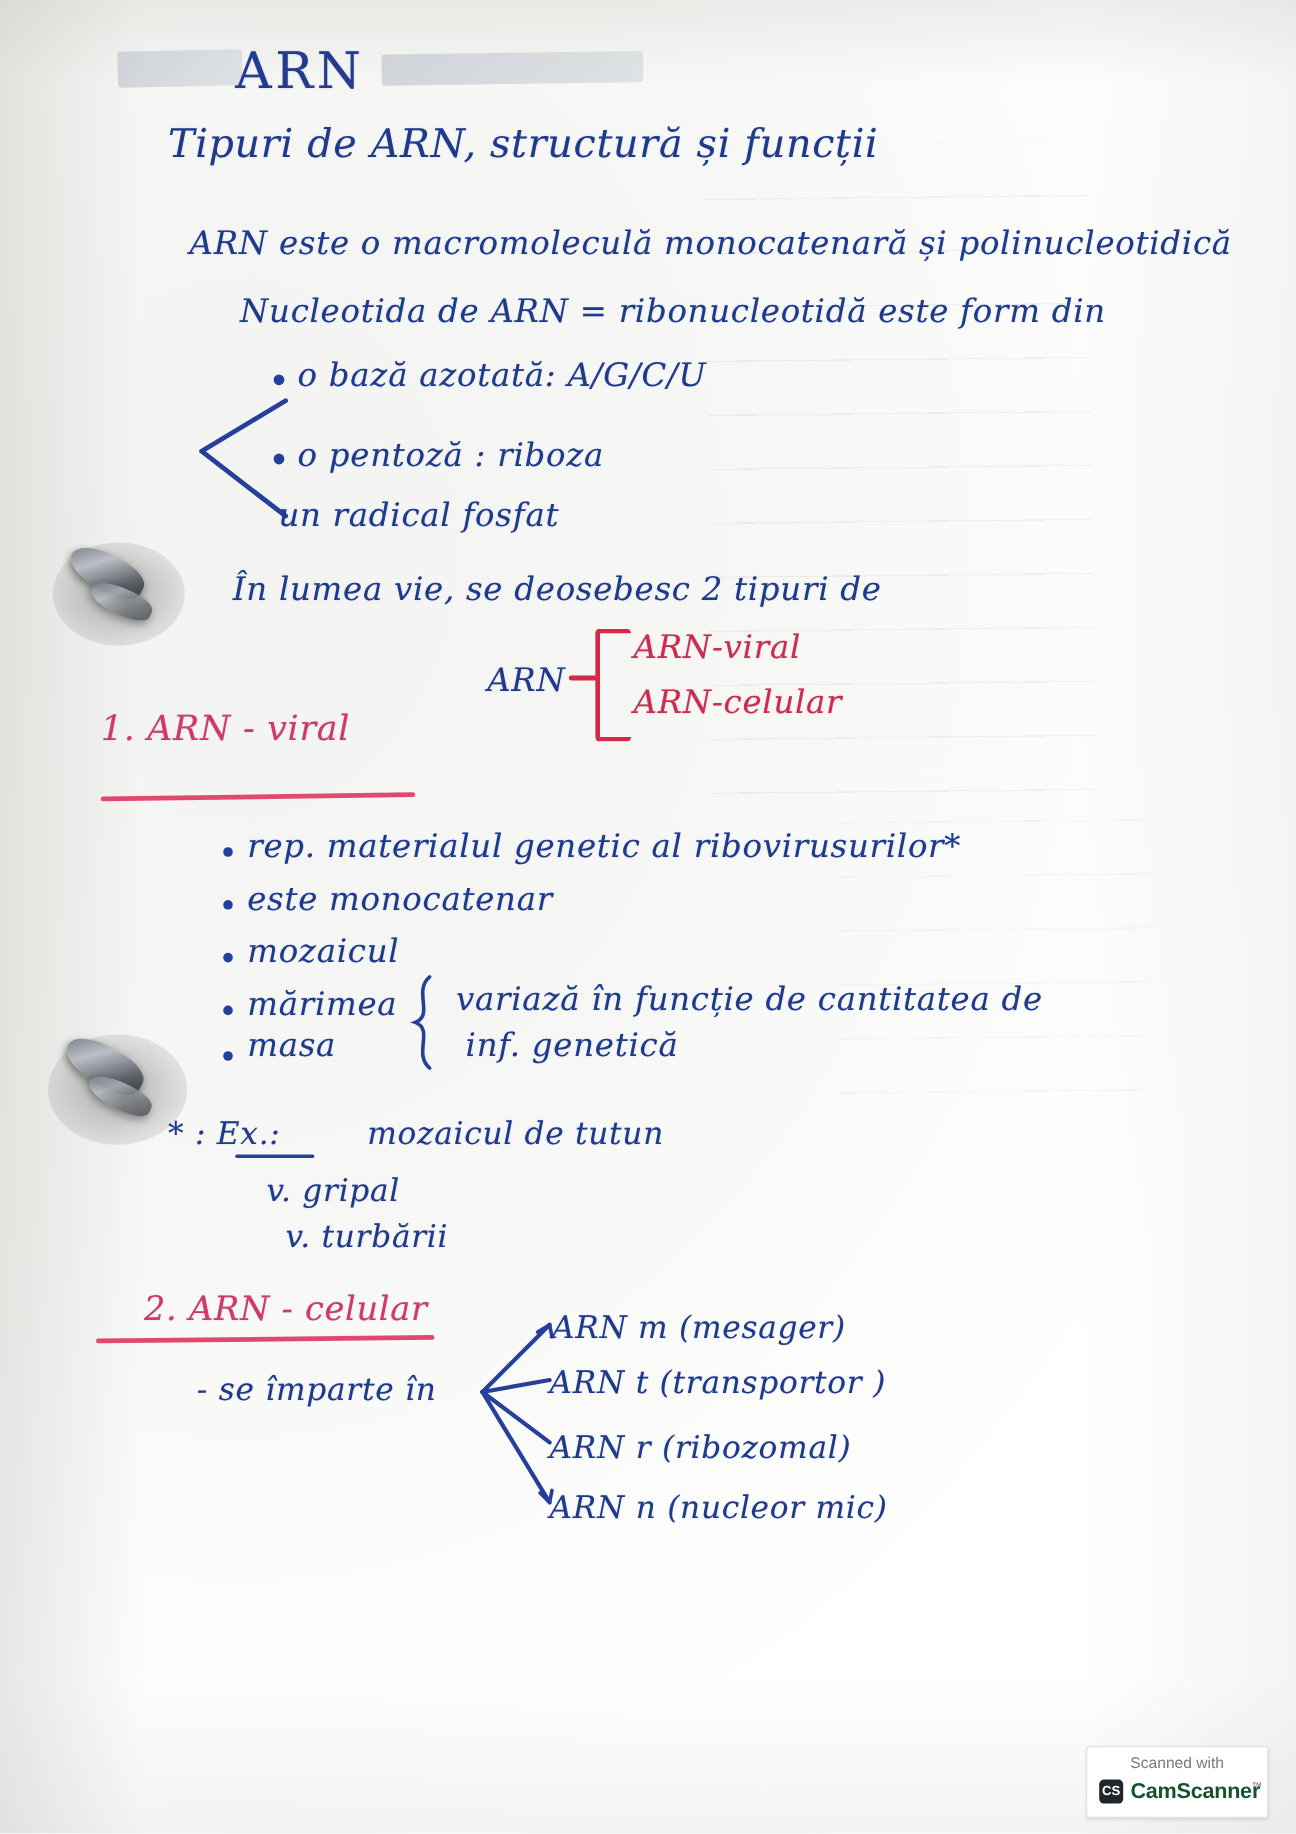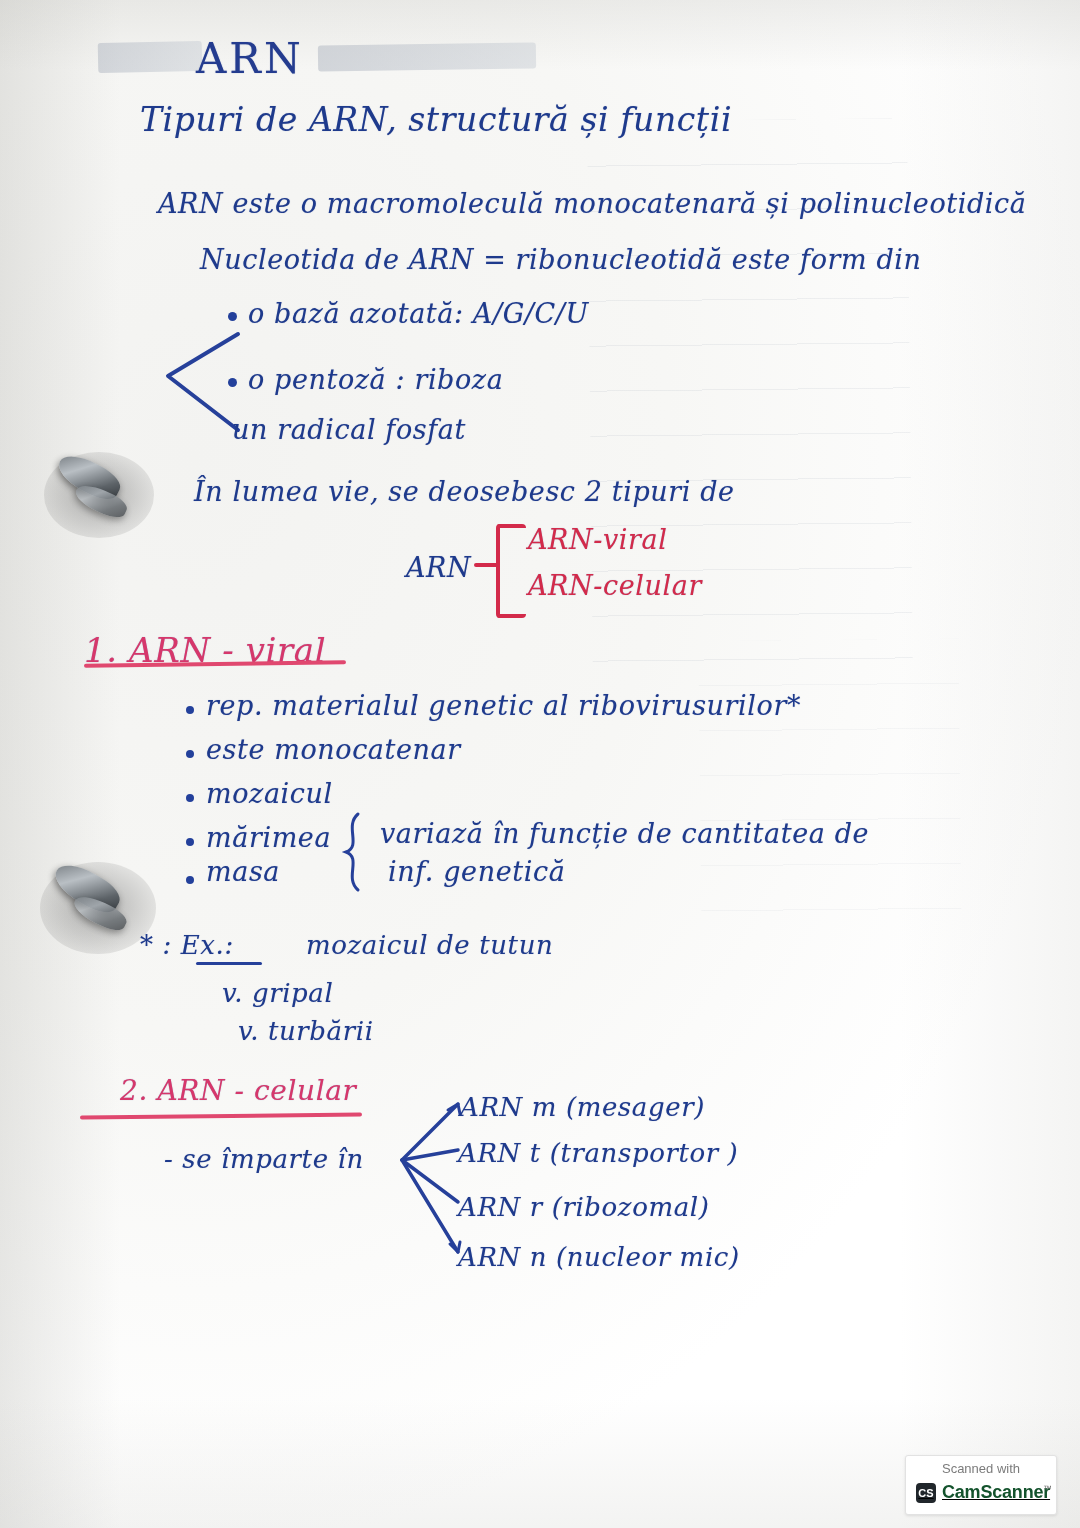--- a/index.html
+++ b/index.html
@@ -206,21 +206,20 @@
     text-align: center;
     font-size: 13px;
     color: #7b7b7b;
   }
   #cs-bottom {
     position: absolute;
     top: 26px; left: 10px;
     display: flex;
     align-items: center;
     gap: 6px;
-    text-decoration: underline;
   }
   #cs-logo {
     width: 20px; height: 20px;
     background: #20262b;
     color: #ffffff;
     border-radius: 4px;
     font-size: 11px;
     font-weight: bold;
     display: flex;
     align-items: center;
@@ -285,21 +284,21 @@
   <div class="hw l1" style="left:232px; top:414px;">un radical fosfat</div>
 
   <div class="hw l1" style="left:194px; top:476px;">În lumea vie, se deosebesc 2 tipuri de</div>
 
   <div class="hw l1" style="left:406px; top:552px;">ARN</div>
   <div id="bracket-red-stem"></div>
   <div id="bracket-red"></div>
   <div class="hw hw-red-dark l1" style="left:528px; top:524px;">ARN-viral</div>
   <div class="hw hw-red-dark l1" style="left:528px; top:570px;">ARN-celular</div>
 
-  <div class="hw hw-red l2" style="left:84px; top:630px; font-size:34px;">1. ARN - viral</div>
+  <div class="hw hw-red l2" style="left:84px; top:590px; font-size:29px;">1. ARN - viral</div>
   <div class="underline-red" style="left:84px; top:662px; width:262px; transform:rotate(-0.8deg);"></div>
 
   <div class="bullet-sm" style="left:186px; top:706px;"></div>
   <div class="hw l1" style="left:206px; top:690px;">rep. materialul genetic al ribovirusurilor*</div>
 
   <div class="bullet-sm" style="left:186px; top:750px;"></div>
   <div class="hw l1" style="left:206px; top:734px;">este monocatenar</div>
 
   <div class="bullet-sm" style="left:186px; top:794px;"></div>
   <div class="hw l1" style="left:206px; top:778px;">mozaicul</div>

